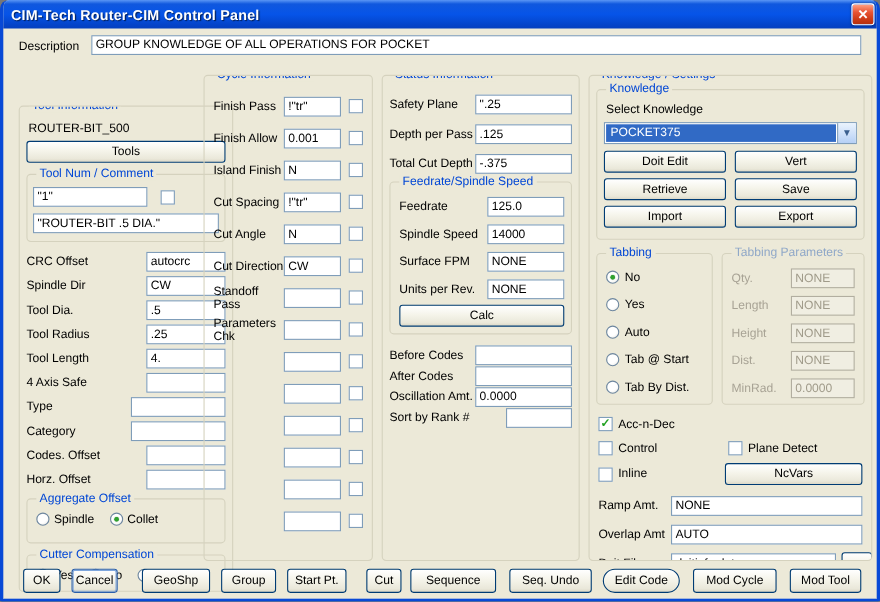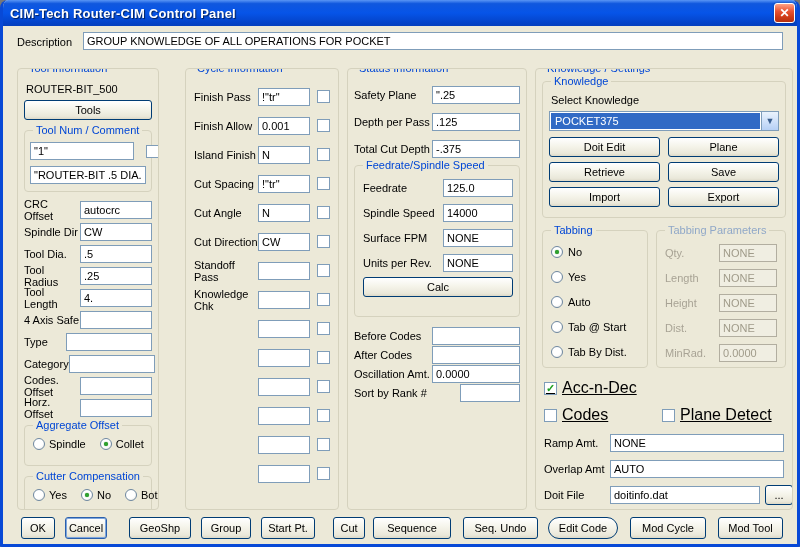--- a/index.html
+++ b/index.html
@@ -43,21 +43,21 @@
   }
   .gb-title {
     position:absolute; top:-7px; left:8px; background:#ECE9D8; padding:0 3px;
     font-size:11px; color:#0046D5; white-space:nowrap;
   }
   
   .desc-label { position:absolute; left:14px; top:36px; }
   .desc-input { position:absolute; left:80px; right:14px; top:32px; }
   
   .col { position:absolute; top:68px; height:442px; overflow:hidden; }
-  .col-tool   { left:14px;  width:142px; }
+  .col-tool   { left:14px;  width:195px;margin-top:28px; }
   .col-cycle  { left:182px; width:154px; }
   .col-status { left:344px; width:180px; }
   .col-know   { left:532px; width:258px; }
   .col .inner { padding:12px 6px 4px 6px; height:100%; }
   
   .tool-name { font-size:11px; margin:2px 0 5px 2px; }
   .tools-btn { width:100%; }
   .tool-num-group { margin-top:10px; padding:11px 5px 7px 5px; }
   .tn-row { display:flex; align-items:center; }
   .tn-row .tb { width:104px; }
@@ -84,21 +84,21 @@
   .cbx.on::after { content:"✓"; }
   
   .cycle-rows { display:flex; flex-direction:column; gap:10px; margin-top:6px; padding:0 2px; }
   .crow { display:flex; align-items:center; height:19px; }
   .crow .lbl { flex:1; }
   .crow .tb { width:52px; margin-right:7px; }
   
   .st-rows { display:flex; flex-direction:column; gap:8px; margin-top:4px; }
   .srow { display:flex; align-items:center; justify-content:space-between; height:19px; }
   .srow .tb { width:88px; }
-  .feed-group { margin-top:7px; padding:12px 6px 19px 8px; }
+  .feed-group { margin-top:7px; padding:12px 6px 6px 8px; }
   .feed-rows { display:flex; flex-direction:column; gap:6px; }
   .feed-rows .srow .tb { width:70px; }
   .calc-btn { width:100%; margin-top:5px; }
   .st-rows2 { display:flex; flex-direction:column; gap:0; margin-top:9px; }
   .srow .tb.small { width:60px; }
   .preview { margin-top:7px; width:168px; height:103px; background:#000; border:1px solid #9a9a8a; }
   
   .know-group { padding:12px 6px 6px 6px; height:137px; }
   .select-label { margin-left:2px; }
   .dropdown {
@@ -118,21 +118,21 @@
   .know-btns { margin-top:6px; display:grid; grid-template-columns:1fr 1fr; gap:5px 8px; }
   .tab-row { display:flex; margin-top:12px; }
   .tabbing-group { width:106px; height:138px; padding:14px 4px 6px 8px; }
   .tabbing-group .radio-item { display:flex; align-items:center; gap:5px; height:13px; margin-bottom:12px; }
   .params-group { flex:1; margin-left:8px; height:138px; padding:12px 8px 6px 8px; }
   .params-rows { display:flex; flex-direction:column; gap:6px; }
   .params-rows .srow .tb { width:58px; }
   .dis .lbl { color:#A8A395; }
   .dis .tb { color:#A09B8A; background:#F0EEE2; border-color:#B2AEA0; }
   .dis .gb-title { color:#90A8C8; }
-  .chk-item { display:flex; align-items:center; gap:5px; font-size:16px;text-decoration:underline; }
+  .chk-item { display:flex; align-items:center; gap:5px; font-size:11px; }
   .chk-area { margin-top:11px; padding:0 2px; }
   .chk-row2 { display:flex; margin-top:9px; }
   .chk-row2 .chk-item:first-child { width:118px; }
   .chk-row3 { display:flex; align-items:center; margin-top:7px; }
   .chk-row3 .chk-item { width:118px; }
   .ncvars-btn { width:128px; }
   .know-fields { margin-top:9px; padding:0 2px; display:flex; flex-direction:column; gap:6px; }
   .kfrow { display:flex; align-items:center; height:20px; }
   .kfrow .lbl { width:66px; flex:0 0 auto; }
   .kfrow .tb { flex:1; }
@@ -280,21 +280,21 @@
             <span class="lbl">Cut Direction</span>
             <input class="tb" value="CW" style="">
             <span class="cbx"></span>
           </div>
         <div class="crow">
             <span class="lbl">Standoff Pass</span>
             <input class="tb" value="" style="">
             <span class="cbx"></span>
           </div>
         <div class="crow">
-            <span class="lbl">Knowledge Chk</span>
+            <span class="lbl">Parameters Chk</span>
             <input class="tb" value="" style="">
             <span class="cbx"></span>
           </div>
         <div class="crow">
             <span class="lbl"></span>
             <input class="tb" value="" style="">
             <span class="cbx"></span>
           </div>
         <div class="crow">
             <span class="lbl"></span>
@@ -393,21 +393,21 @@
     <div class="inner">
       <div class="groupbox know-group">
         <span class="gb-title">Knowledge</span>
         <div class="lbl select-label">Select Knowledge</div>
         <div class="dropdown">
           <span class="dd-value">POCKET375</span>
           <span class="dd-arrow">▼</span>
         </div>
         <div class="know-btns">
           <button class="xp-btn">Doit Edit</button>
-          <button class="xp-btn">Plane</button>
+          <button class="xp-btn">Vert</button>
           <button class="xp-btn">Retrieve</button>
           <button class="xp-btn">Save</button>
           <button class="xp-btn">Import</button>
           <button class="xp-btn">Export</button>
         </div>
       </div>
 
       <div class="tab-row">
         <div class="groupbox tabbing-group">
           <span class="gb-title">Tabbing</span>
@@ -461,26 +461,33 @@
       </div>
 
       <div class="chk-area">
         <div class="chk-item">
             <span class="cbx on"></span>
             <span>Acc-n-Dec</span>
           </div>
         <div class="chk-row2">
           <div class="chk-item">
               <span class="cbx"></span>
-              <span>Codes</span>
+              <span>Control</span>
             </div>
           <div class="chk-item">
               <span class="cbx"></span>
               <span>Plane Detect</span>
             </div>
+        </div>
+        <div class="chk-row3">
+          <div class="chk-item">
+              <span class="cbx"></span>
+              <span>Inline</span>
+            </div>
+          <button class="xp-btn ncvars-btn">NcVars</button>
         </div>
       </div>
 
       <div class="know-fields">
         <div class="kfrow">
             <span class="lbl">Ramp Amt.</span>
             <input class="tb" value="NONE" style="">
           </div>
         <div class="kfrow">
             <span class="lbl">Overlap Amt</span>

